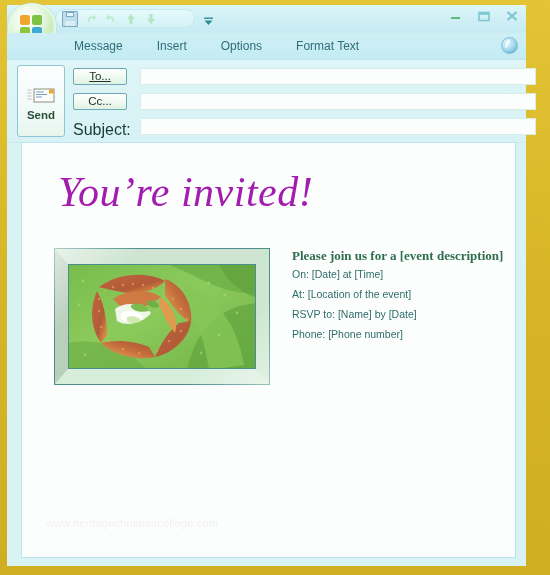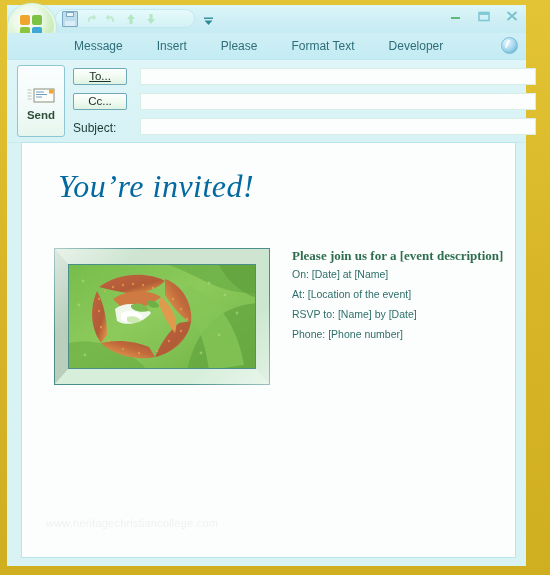--- a/index.html
+++ b/index.html
@@ -191,21 +191,21 @@
     text-align: center;
     box-sizing: border-box;
     cursor: default;
   }
   #to-button { top: 8px; text-decoration: underline; }
   #cc-button { top: 33px; }
 
   #subject-label {
     position: absolute;
     left: 66px; top: 61px;
-    font-size: 12px;
+    font-size: 16px;
     color: #1d3a33;
   }
 
   .field-input {
     position: absolute;
     left: 133px;
     width: 396px;
     height: 17px;
     background: #fbfefd;
     border: 1px solid #d6eee6;
@@ -232,22 +232,22 @@
     box-sizing: border-box;
     overflow: hidden;
   }
 
   #invite-title {
     position: absolute;
     left: 36px;
     top: 25px;
     font-family: "Liberation Serif", serif;
     font-style: italic;
-    font-size: 32px;
-    color: #0369a1;
+    font-size: 42px;
+    color: #a21caf;
     letter-spacing: 0.5px;
     white-space: nowrap;
   }
 
   
   #picture-frame {
     position: absolute;
     left: 32px;
     top: 105px;
     width: 216px;
@@ -387,23 +387,22 @@
             <path d="M3.5 3 L12.5 11 M12.5 3 L3.5 11" stroke="#7ac3cf" stroke-width="2" fill="none"></path>
           </svg>
         </span>
       </div>
     </div>
 
     <div id="ribbon-tabs">
       <div id="tab-list">
         <div class="tab">Message</div>
         <div class="tab">Insert</div>
-        <div class="tab">Please</div>
+        <div class="tab">Options</div>
         <div class="tab">Format Text</div>
-        <div class="tab">Developer</div>
       </div>
       <div id="help-btn"></div>
     </div>
 
     <div id="compose-header">
 
       <div id="send-button">
         <span id="send-icon">
           <svg width="30" height="18" viewBox="0 0 30 18">
             <rect x="7" y="2" width="20" height="13" fill="#fdfdfa" stroke="#8a8f7e" stroke-width="1"></rect>
@@ -504,21 +503,21 @@
                 <circle cx="16" cy="90" r="1.4"></circle>
               <circle cx="10" cy="40" r="1.4"></circle>
                 <circle cx="14" cy="16" r="1.4"></circle>
             </g>
           </svg>
         </div>
       </div>
 
       <div id="event-details">
         <div id="event-heading">Please join us for a [event description]</div>
-        <div class="detail-line">On:  [Date] at [Name]</div>
+        <div class="detail-line">On:  [Date] at [Time]</div>
         <div class="detail-line">At:  [Location of the event]</div>
         <div class="detail-line">RSVP to:  [Name] by [Date]</div>
         <div class="detail-line">Phone:  [Phone number]</div>
       </div>
 
       <div id="watermark">www.heritagechristiancollege.com</div>
     </div>
 
   </div>
 </div>

